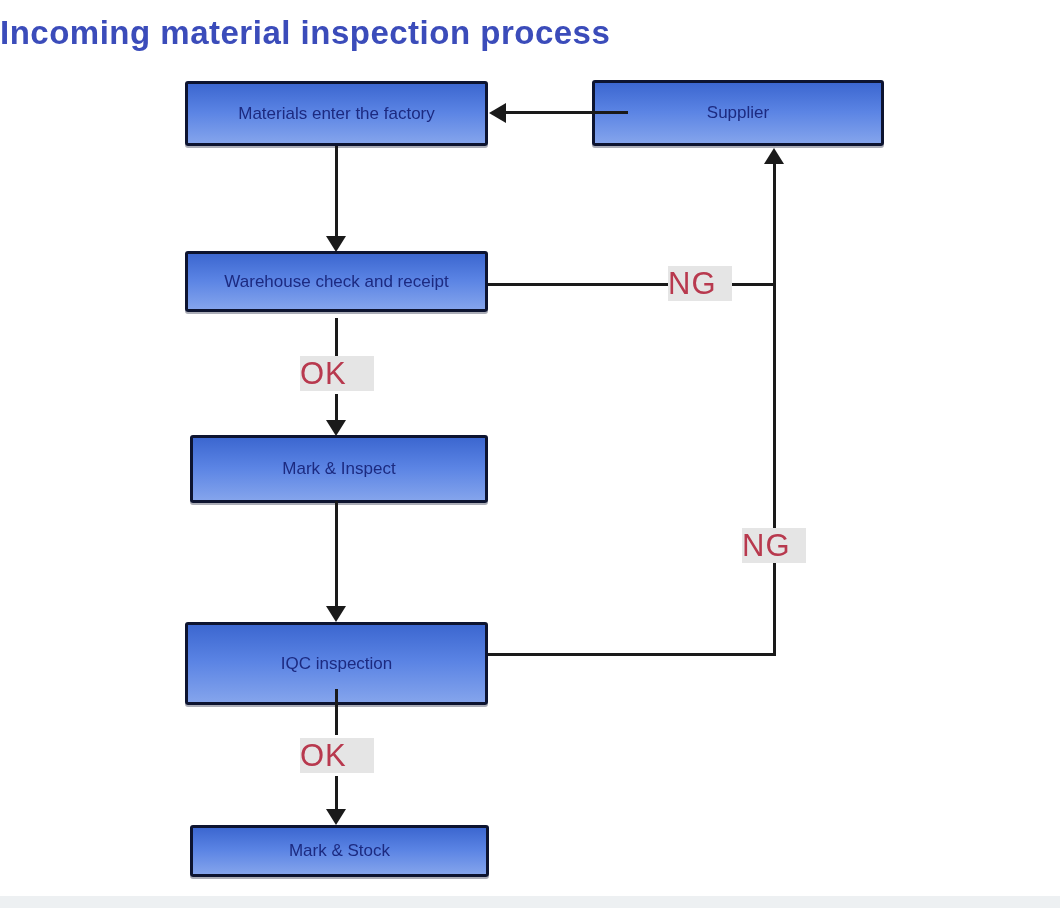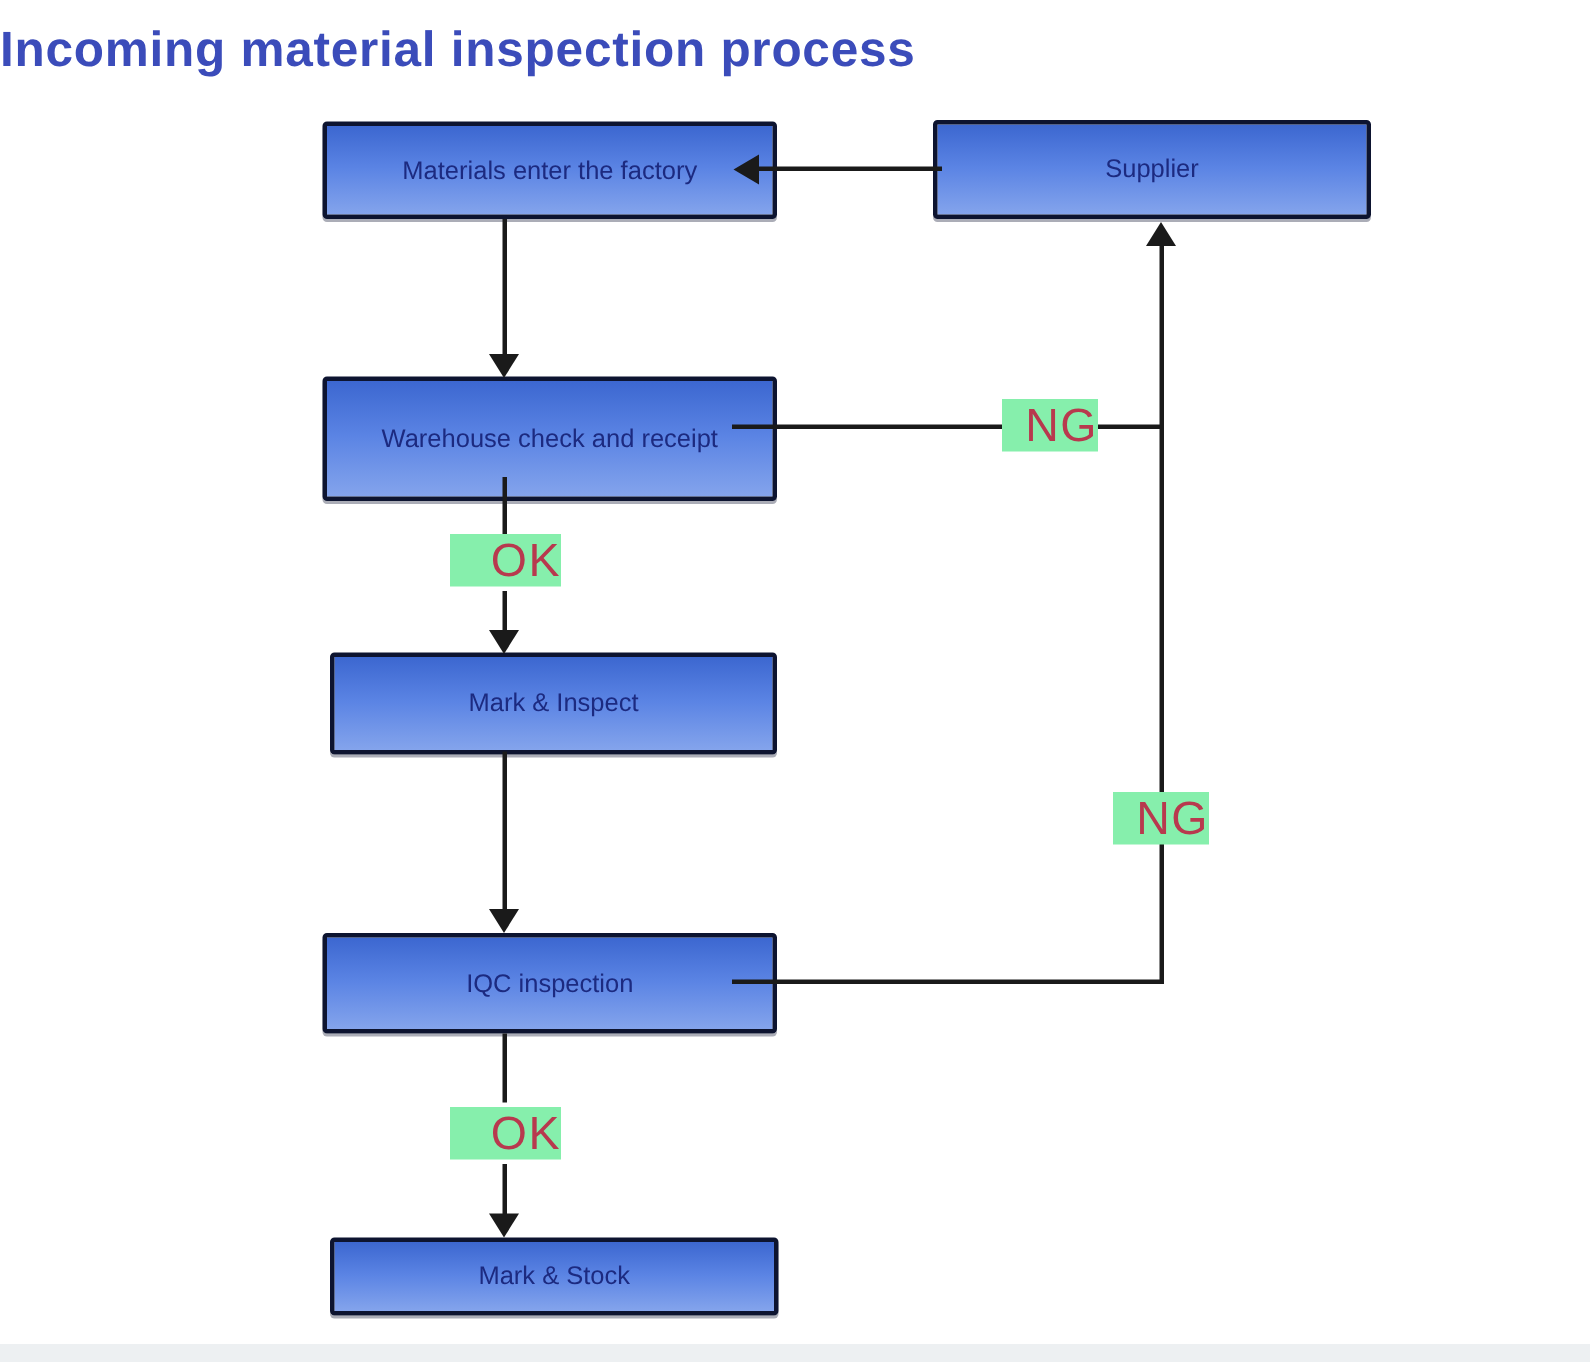--- a/index.html
+++ b/index.html
@@ -12,55 +12,54 @@
     font-size:33px;font-weight:800;letter-spacing:.5px;color:#3b4cba;
   }
   .box{
     position:absolute;
     background:linear-gradient(180deg,#3c67d0 0%,#5b84e4 48%,#84a4ec 100%);
     border:3px solid #0d1430;border-radius:3px;
     display:flex;align-items:center;justify-content:center;
     color:#1c2a80;font-size:17px;text-align:center;
     box-sizing:border-box;
     box-shadow:0 2px 0 rgba(13,20,48,.35);
-    margin-left:30px;
   }
   .line{position:absolute;background:#1a1a1a;}
   .arrow{position:absolute;width:0;height:0;}
   .arrow.down{border-left:10px solid transparent;border-right:10px solid transparent;border-top:16px solid #1a1a1a;}
   .arrow.up{border-left:10px solid transparent;border-right:10px solid transparent;border-bottom:16px solid #1a1a1a;}
   .arrow.left{border-top:10px solid transparent;border-bottom:10px solid transparent;border-right:17px solid #1a1a1a;}
   .status{
     position:absolute;color:#b8394e;font-size:31px;letter-spacing:1px;
-    text-align:right;background:#86efac;line-height:1;padding:2px 0;
+    text-align:left;background:#e5e5e5;line-height:1;padding:2px 0;
   }
   .bottom-strip{position:absolute;left:0;top:896px;width:1060px;height:12px;background:#edf0f2;}
 </style>
 </head>
 <body>
 
 <div class="title">Incoming material inspection process</div>
 
 <div class="box" style="left:185px;top:81px;width:303px;height:65px;">
   <span>Materials enter the factory</span>
 </div>
 
 <div class="box" style="left:592px;top:80px;width:292px;height:66px;">
   <span>Supplier</span>
 </div>
 
-<div class="box" style="left:185px;top:251px;width:303px;height:83px;">
+<div class="box" style="left:185px;top:251px;width:303px;height:61px;">
   <span>Warehouse check and receipt</span>
 </div>
 
 <div class="box" style="left:190px;top:435px;width:298px;height:68px;">
   <span>Mark &amp; Inspect</span>
 </div>
 
-<div class="box" style="left:185px;top:622px;width:303px;height:67px;">
+<div class="box" style="left:185px;top:622px;width:303px;height:83px;">
   <span>IQC inspection</span>
 </div>
 
 <div class="box" style="left:190px;top:825px;width:299px;height:52px;">
   <span>Mark &amp; Stock</span>
 </div>
 
 <div class="line" style="left:505px;top:111px;width:123px;height:3px;"></div>
 <div class="arrow left" style="left:489px;top:103px;"></div>
 

